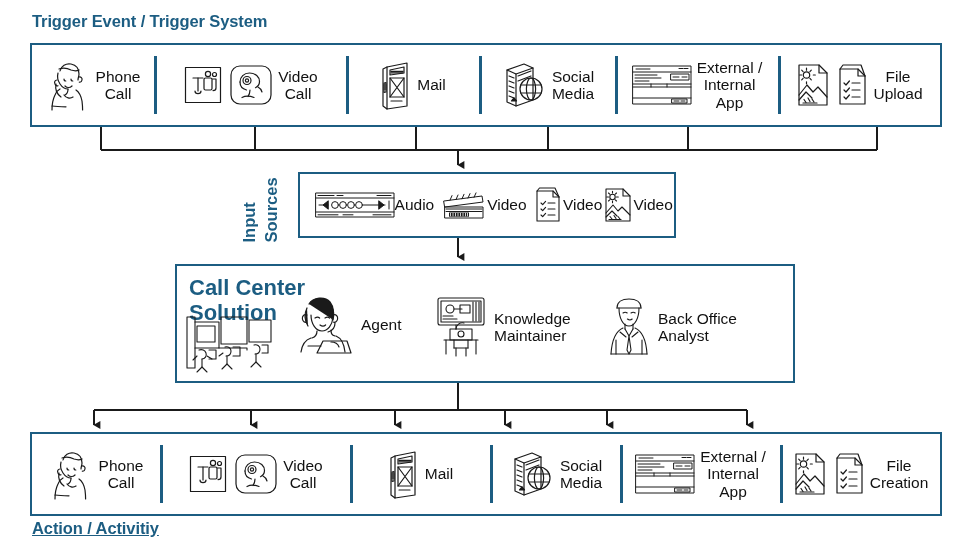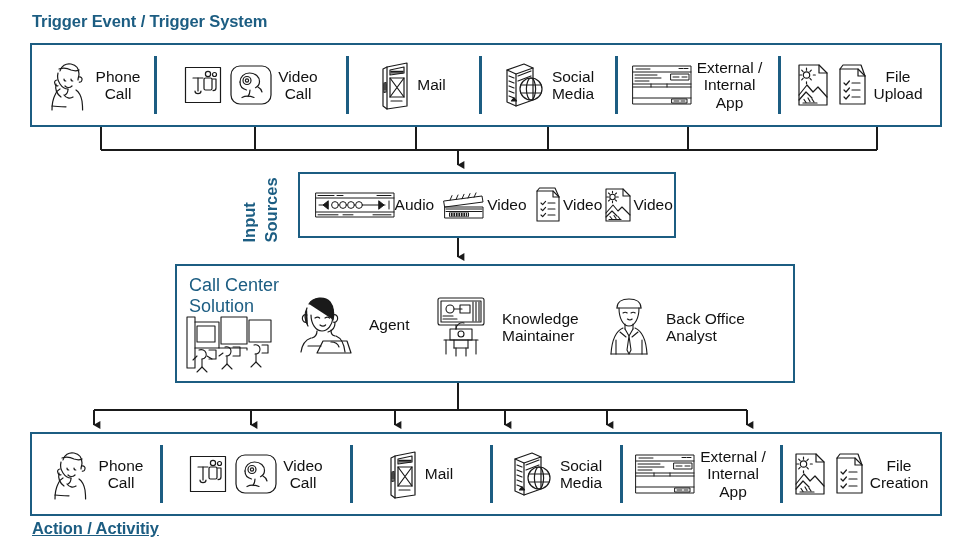--- a/index.html
+++ b/index.html
@@ -129,36 +129,36 @@
     line-height: 1.05;
     margin-top: 1px;
     color: #111111;
   }
 
   
   #panel-solution .sol-title {
     position: absolute;
     left: 12px;
     top: 9px;
-    font-weight: normal;
-    font-size: 18px;
+    font-weight: bold;
+    font-size: 22px;
     line-height: 1.15;
     color: #1C5D82;
     white-space: pre-line;
   }
   #panel-solution .sol-hero {
     position: absolute;
     left: 8px;
     top: 48px;
   }
   .sol-role {
     position: absolute;
     display: flex;
     align-items: center;
-    gap: 10px;
+    gap: 2px;
   }
   .sol-role .role-label {
     font-size: 15.5px;
     line-height: 1.12;
     color: #111111;
     white-space: pre-line;
   }
   #role-agent    { left: 110px; top: 28px; }
   #role-km       { left: 255px; top: 30px; }
   #role-analyst  { left: 425px; top: 30px; }

